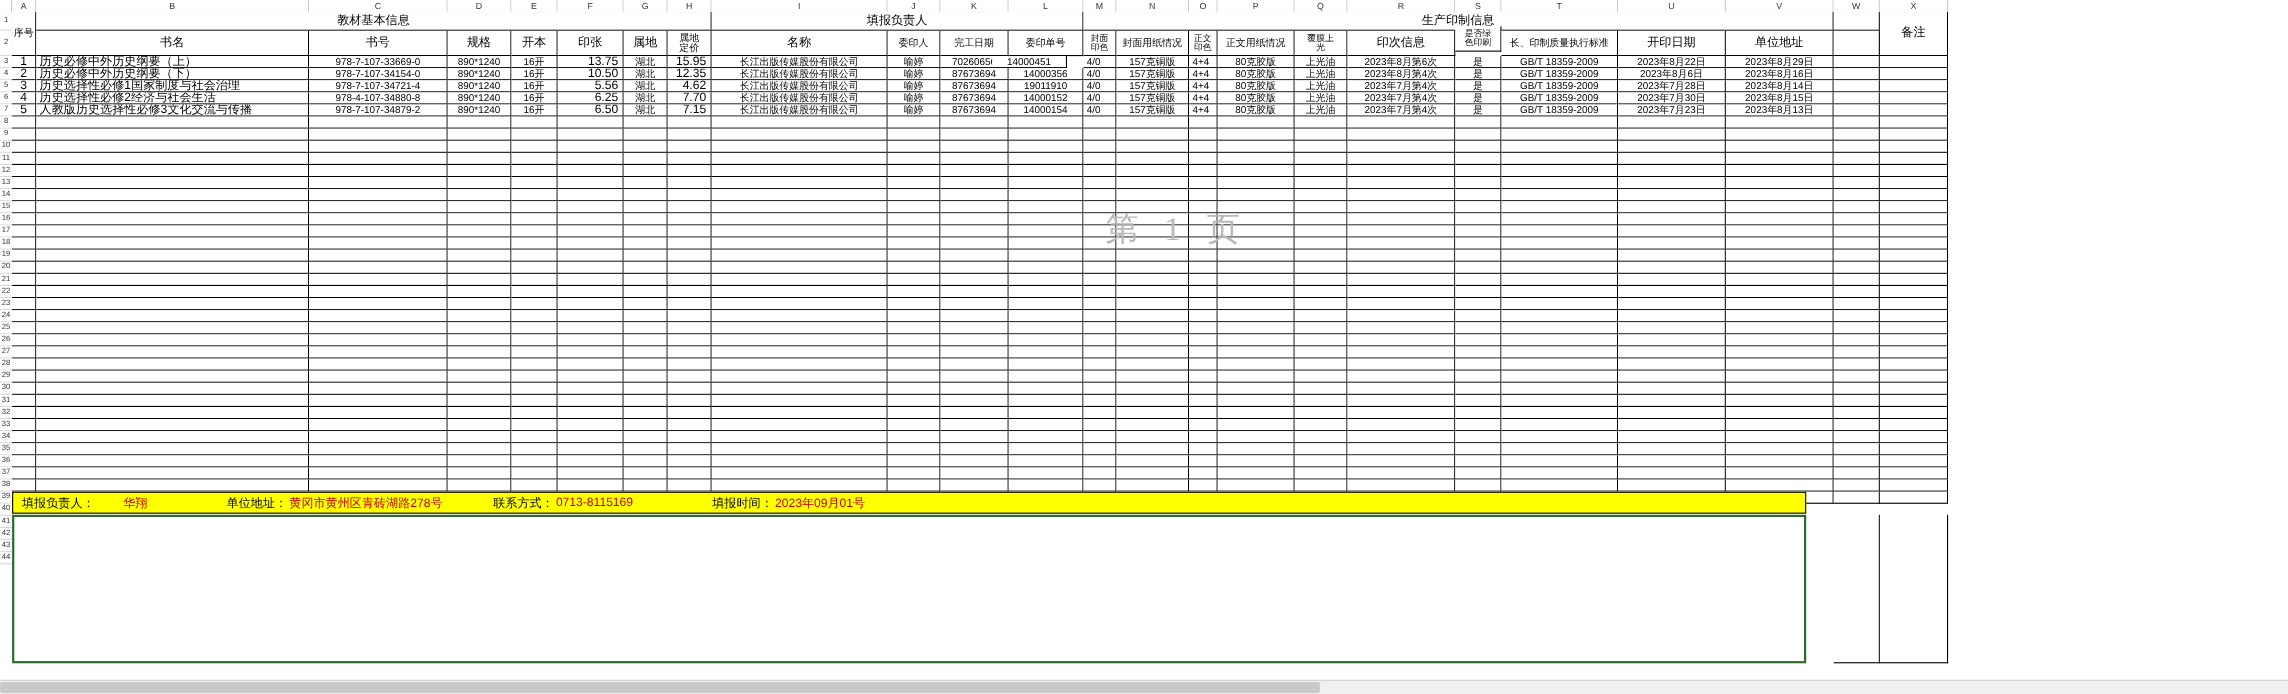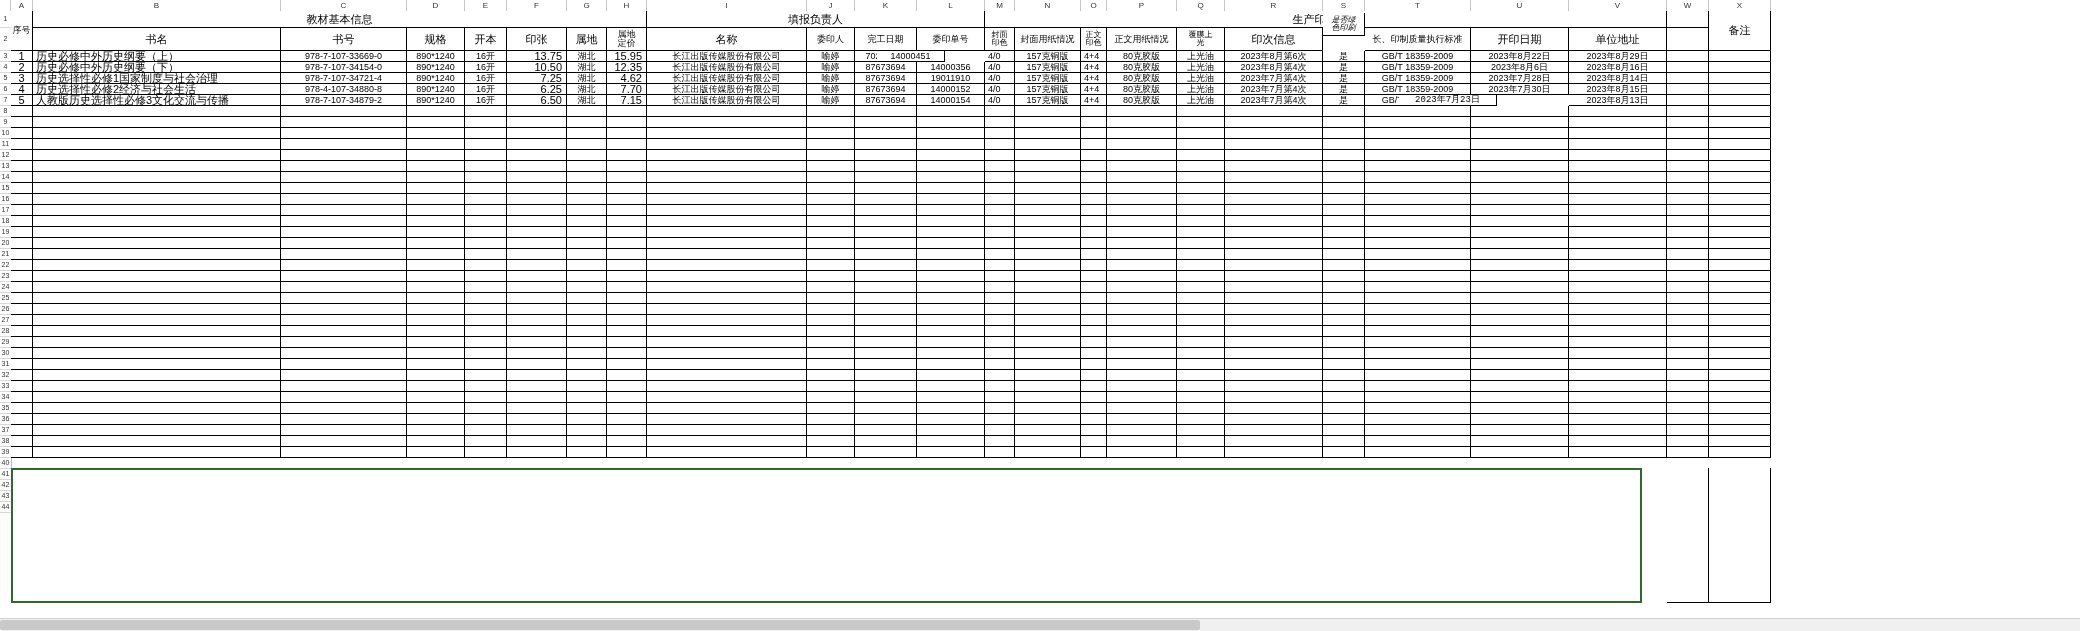--- a/index.html
+++ b/index.html
@@ -183,37 +183,37 @@
       <div class="gcell" style="left: 636px; top: 17px; width: 160px; height: 23px;">名称</div>
       <div class="gcell sm" style="left: 796px; top: 17px; width: 48px; height: 23px;">委印人</div>
       <div class="gcell sm" style="left: 844px; top: 17px; width: 62px; height: 23px;">完工日期</div>
       <div class="gcell sm" style="left: 906px; top: 17px; width: 68px; height: 23px;">委印单号</div>
       <div class="gcell wrap xsm" style="left: 974px; top: 17px; width: 30px; height: 23px;">封面<br>印色</div>
       <div class="gcell sm" style="left: 1004px; top: 17px; width: 66px; height: 23px;">封面用纸情况</div>
       <div class="gcell wrap xsm" style="left: 1070px; top: 17px; width: 26px; height: 23px;">正文<br>印色</div>
       <div class="gcell sm" style="left: 1096px; top: 17px; width: 70px; height: 23px;">正文用纸情况</div>
       <div class="gcell wrap xsm" style="left: 1166px; top: 17px; width: 48px; height: 23px;">覆膜上<br>光</div>
       <div class="gcell" style="left: 1214px; top: 17px; width: 98px; height: 23px;">印次信息</div>
-      <div class="gcell wrap xsm" style="left: 1312px; top: 2px; width: 42px; height: 23px; font-style: italic;">是否绿<br>色印刷</div>
+      <div class="gcell wrap xsm" style="left: 1312px; top: 13px; width: 42px; height: 23px;">是否绿<br>色印刷</div>
       <div class="gcell sm" style="left: 1354px; top: 17px; width: 106px; height: 23px;">长、印制质量执行标准</div>
       <div class="gcell" style="left: 1460px; top: 17px; width: 98px; height: 23px;">开印日期</div>
       <div class="gcell" style="left: 1558px; top: 17px; width: 98px; height: 23px;">单位地址</div>
       <div class="gcell" style="left: 1656px; top: 17px; width: 42px; height: 23px;"></div>
       <div class="gcell" style="left: 0px; top: 40px; width: 22px; height: 11px;">1</div>
       <div class="gcell l " style="left: 22px; top: 40px; width: 248px; height: 11px;">历史必修中外历史纲要（上）</div>
       <div class="gcell sm" style="left: 270px; top: 40px; width: 126px; height: 11px;">978-7-107-33669-0</div>
       <div class="gcell sm" style="left: 396px; top: 40px; width: 58px; height: 11px;">890*1240</div>
       <div class="gcell sm" style="left: 454px; top: 40px; width: 42px; height: 11px;">16开</div>
       <div class="gcell r " style="left: 496px; top: 40px; width: 60px; height: 11px;">13.75</div>
       <div class="gcell sm" style="left: 556px; top: 40px; width: 40px; height: 11px;">湖北</div>
       <div class="gcell r " style="left: 596px; top: 40px; width: 40px; height: 11px;">15.95</div>
       <div class="gcell sm" style="left: 636px; top: 40px; width: 160px; height: 11px;">长江出版传媒股份有限公司</div>
       <div class="gcell sm" style="left: 796px; top: 40px; width: 48px; height: 11px;">喻婷</div>
       <div class="gcell sm" style="left: 844px; top: 40px; width: 62px; height: 11px;">70260656</div>
-      <div class="gcell sm" style="left: 866px; top: 40px; width: 68px; height: 11px;">14000451</div>
+      <div class="gcell sm" style="left: 891px; top: 40px; width: 68px; height: 11px;">14000451</div>
       <div class="gcell l sm" style="left: 974px; top: 40px; width: 30px; height: 11px;">4/0</div>
       <div class="gcell sm" style="left: 1004px; top: 40px; width: 66px; height: 11px;">157克铜版</div>
       <div class="gcell l sm" style="left: 1070px; top: 40px; width: 26px; height: 11px;">4+4</div>
       <div class="gcell sm" style="left: 1096px; top: 40px; width: 70px; height: 11px;">80克胶版</div>
       <div class="gcell sm" style="left: 1166px; top: 40px; width: 48px; height: 11px;">上光油</div>
       <div class="gcell sm" style="left: 1214px; top: 40px; width: 98px; height: 11px;">2023年8月第6次</div>
       <div class="gcell sm" style="left: 1312px; top: 40px; width: 42px; height: 11px;">是</div>
       <div class="gcell sm" style="left: 1354px; top: 40px; width: 106px; height: 11px;">GB/T 18359-2009</div>
       <div class="gcell sm" style="left: 1460px; top: 40px; width: 98px; height: 11px;">2023年8月22日</div>
       <div class="gcell sm" style="left: 1558px; top: 40px; width: 98px; height: 11px;">2023年8月29日</div>
@@ -241,21 +241,21 @@
       <div class="gcell sm" style="left: 1354px; top: 51px; width: 106px; height: 11px;">GB/T 18359-2009</div>
       <div class="gcell sm" style="left: 1460px; top: 51px; width: 98px; height: 11px;">2023年8月6日</div>
       <div class="gcell sm" style="left: 1558px; top: 51px; width: 98px; height: 11px;">2023年8月16日</div>
       <div class="gcell" style="left: 1656px; top: 51px; width: 42px; height: 11px;"></div>
       <div class="gcell" style="left: 1698px; top: 51px; width: 62px; height: 11px;"></div>
       <div class="gcell" style="left: 0px; top: 62px; width: 22px; height: 11px;">3</div>
       <div class="gcell l " style="left: 22px; top: 62px; width: 248px; height: 11px;">历史选择性必修1国家制度与社会治理</div>
       <div class="gcell sm" style="left: 270px; top: 62px; width: 126px; height: 11px;">978-7-107-34721-4</div>
       <div class="gcell sm" style="left: 396px; top: 62px; width: 58px; height: 11px;">890*1240</div>
       <div class="gcell sm" style="left: 454px; top: 62px; width: 42px; height: 11px;">16开</div>
-      <div class="gcell r " style="left: 496px; top: 62px; width: 60px; height: 11px;">7.25</div>
+      <div class="gcell r " style="left: 496px; top: 62px; width: 60px; height: 11px;">5.56</div>
       <div class="gcell sm" style="left: 556px; top: 62px; width: 40px; height: 11px;">湖北</div>
       <div class="gcell r " style="left: 596px; top: 62px; width: 40px; height: 11px;">4.62</div>
       <div class="gcell sm" style="left: 636px; top: 62px; width: 160px; height: 11px;">长江出版传媒股份有限公司</div>
       <div class="gcell sm" style="left: 796px; top: 62px; width: 48px; height: 11px;">喻婷</div>
       <div class="gcell sm" style="left: 844px; top: 62px; width: 62px; height: 11px;">87673694</div>
       <div class="gcell sm" style="left: 906px; top: 62px; width: 68px; height: 11px;">19011910</div>
       <div class="gcell l sm" style="left: 974px; top: 62px; width: 30px; height: 11px;">4/0</div>
       <div class="gcell sm" style="left: 1004px; top: 62px; width: 66px; height: 11px;">157克铜版</div>
       <div class="gcell l sm" style="left: 1070px; top: 62px; width: 26px; height: 11px;">4+4</div>
       <div class="gcell sm" style="left: 1096px; top: 62px; width: 70px; height: 11px;">80克胶版</div>
@@ -304,21 +304,21 @@
       <div class="gcell sm" style="left: 844px; top: 84px; width: 62px; height: 11px;">87673694</div>
       <div class="gcell sm" style="left: 906px; top: 84px; width: 68px; height: 11px;">14000154</div>
       <div class="gcell l sm" style="left: 974px; top: 84px; width: 30px; height: 11px;">4/0</div>
       <div class="gcell sm" style="left: 1004px; top: 84px; width: 66px; height: 11px;">157克铜版</div>
       <div class="gcell l sm" style="left: 1070px; top: 84px; width: 26px; height: 11px;">4+4</div>
       <div class="gcell sm" style="left: 1096px; top: 84px; width: 70px; height: 11px;">80克胶版</div>
       <div class="gcell sm" style="left: 1166px; top: 84px; width: 48px; height: 11px;">上光油</div>
       <div class="gcell sm" style="left: 1214px; top: 84px; width: 98px; height: 11px;">2023年7月第4次</div>
       <div class="gcell sm" style="left: 1312px; top: 84px; width: 42px; height: 11px;">是</div>
       <div class="gcell sm" style="left: 1354px; top: 84px; width: 106px; height: 11px;">GB/T 18359-2009</div>
-      <div class="gcell sm" style="left: 1388px; top: 84px; width: 98px; height: 11px; font-family: Liberation Mono, monospace;">2023年7月23日</div>
+      <div class="gcell sm" style="left: 1460px; top: 84px; width: 98px; height: 11px;">2023年7月23日</div>
       <div class="gcell sm" style="left: 1558px; top: 84px; width: 98px; height: 11px;">2023年8月13日</div>
       <div class="gcell" style="left: 1656px; top: 84px; width: 42px; height: 11px;"></div>
       <div class="gcell" style="left: 1698px; top: 84px; width: 62px; height: 11px;"></div>
       <div class="gcell" style="left: 0px; top: 95px; width: 22px; height: 11px;"></div>
       <div class="gcell l " style="left: 22px; top: 95px; width: 248px; height: 11px;"></div>
       <div class="gcell sm" style="left: 270px; top: 95px; width: 126px; height: 11px;"></div>
       <div class="gcell sm" style="left: 396px; top: 95px; width: 58px; height: 11px;"></div>
       <div class="gcell sm" style="left: 454px; top: 95px; width: 42px; height: 11px;"></div>
       <div class="gcell r " style="left: 496px; top: 95px; width: 60px; height: 11px;"></div>
       <div class="gcell sm" style="left: 556px; top: 95px; width: 40px; height: 11px;"></div>
@@ -1079,21 +1079,32 @@
       <div class="gcell sm" style="left: 1214px; top: 436px; width: 98px; height: 11px;"></div>
       <div class="gcell sm" style="left: 1312px; top: 436px; width: 42px; height: 11px;"></div>
       <div class="gcell sm" style="left: 1354px; top: 436px; width: 106px; height: 11px;"></div>
       <div class="gcell sm" style="left: 1460px; top: 436px; width: 98px; height: 11px;"></div>
       <div class="gcell sm" style="left: 1558px; top: 436px; width: 98px; height: 11px;"></div>
       <div class="gcell" style="left: 1656px; top: 436px; width: 42px; height: 11px;"></div>
       <div class="gcell" style="left: 1698px; top: 436px; width: 62px; height: 11px;"></div>
       <div class="blankright" style="left: 1760px; top: 0px; width: 309px; height: 447px;"></div>
     </div>
 
-
+  <div class="watermark">第 1 页</div>
+
+  <div class="footband">
+    <span class="seg lbl" style="margin-left:8px">填报负责人：</span>
+    <span class="seg val" style="margin-left:26px">华翔</span>
+    <span class="seg lbl" style="margin-left:72px">单位地址：</span>
+    <span class="seg val" style="margin-left:2px">黄冈市黄州区青砖湖路278号</span>
+    <span class="seg lbl" style="margin-left:46px">联系方式：</span>
+    <span class="seg val" style="margin-left:2px">0713-8115169</span>
+    <span class="seg lbl" style="margin-left:72px">填报时间：</span>
+    <span class="seg val" style="margin-left:2px">2023年09月01号</span>
+  </div>
 
   <div class="notebox"></div>
   <div class="rightcols" id="rightcols" style="left: 1667px;">
       <div class="rcol" style="left: 0px; width: 42px;"></div>
       <div class="rcol" style="left: 42px; width: 62px;"></div>
     </div>
 
   <div class="hscroll">
     <div class="thumb"></div>
   </div>

